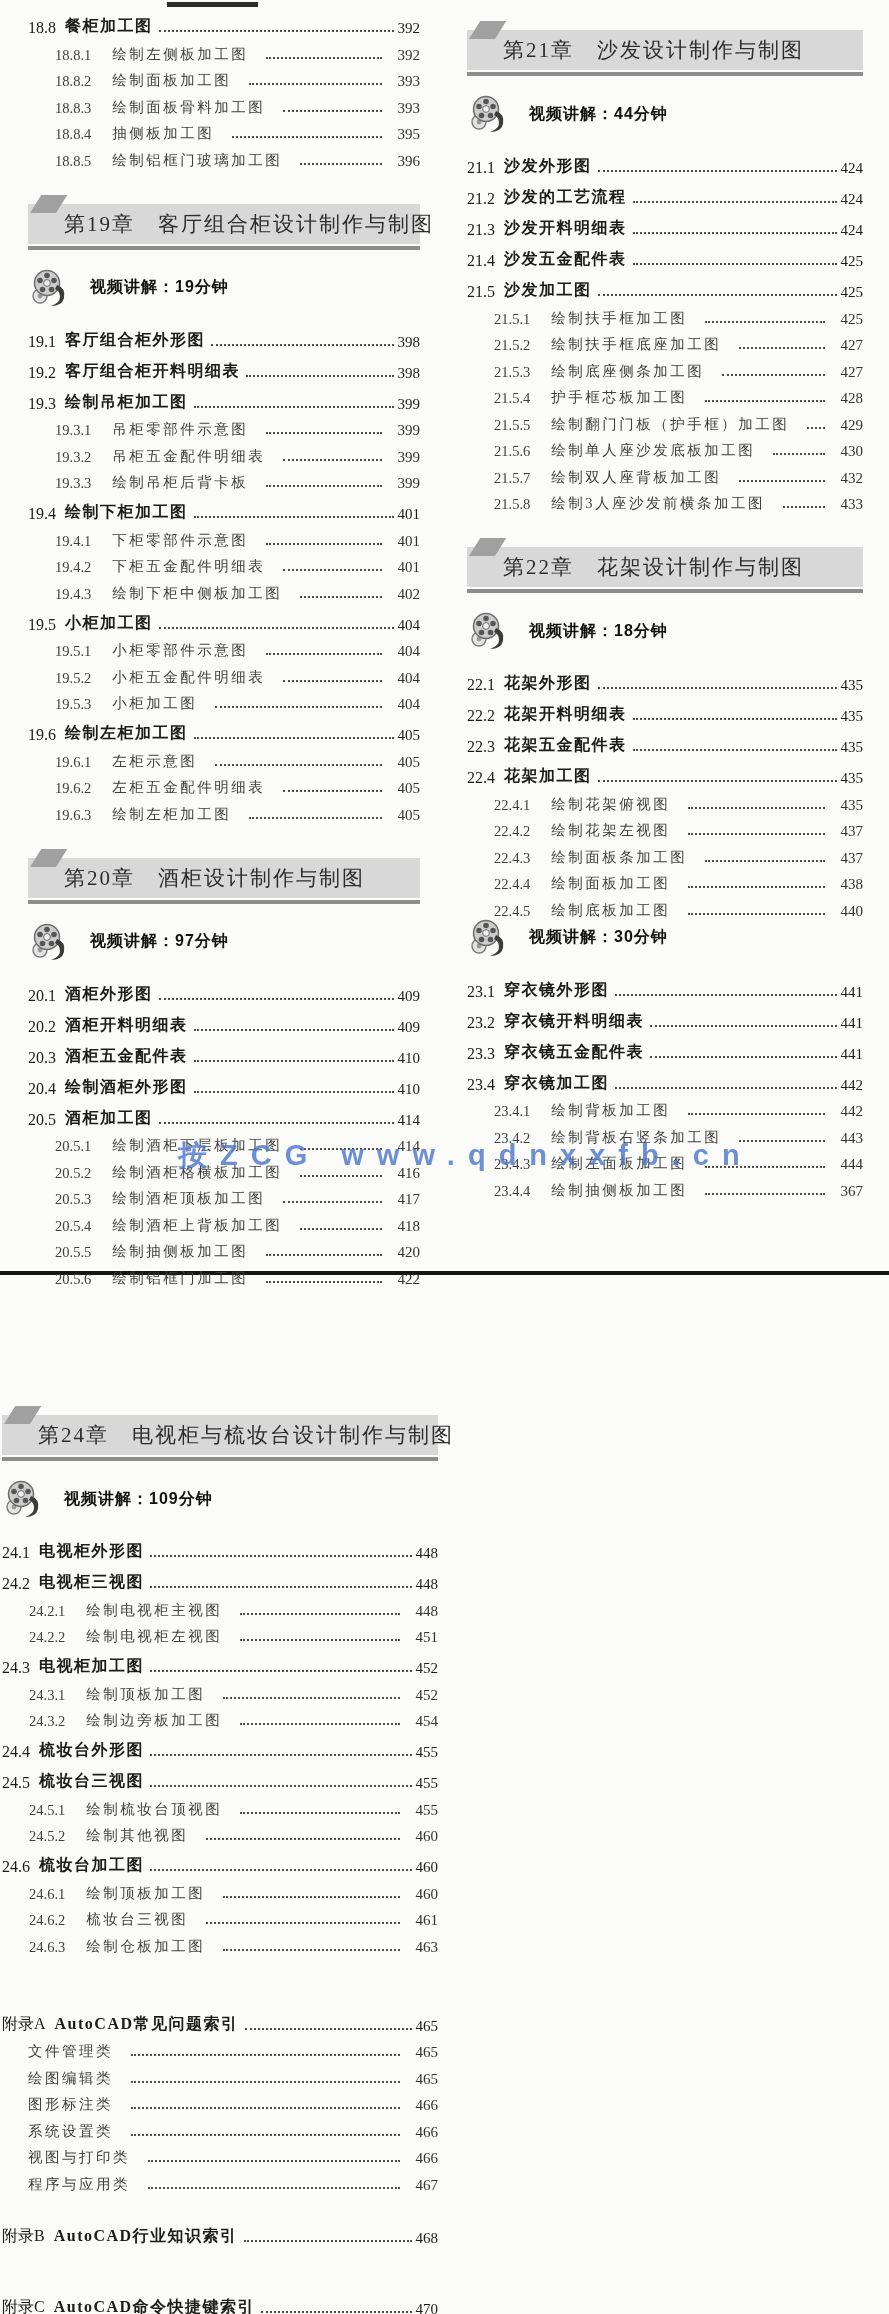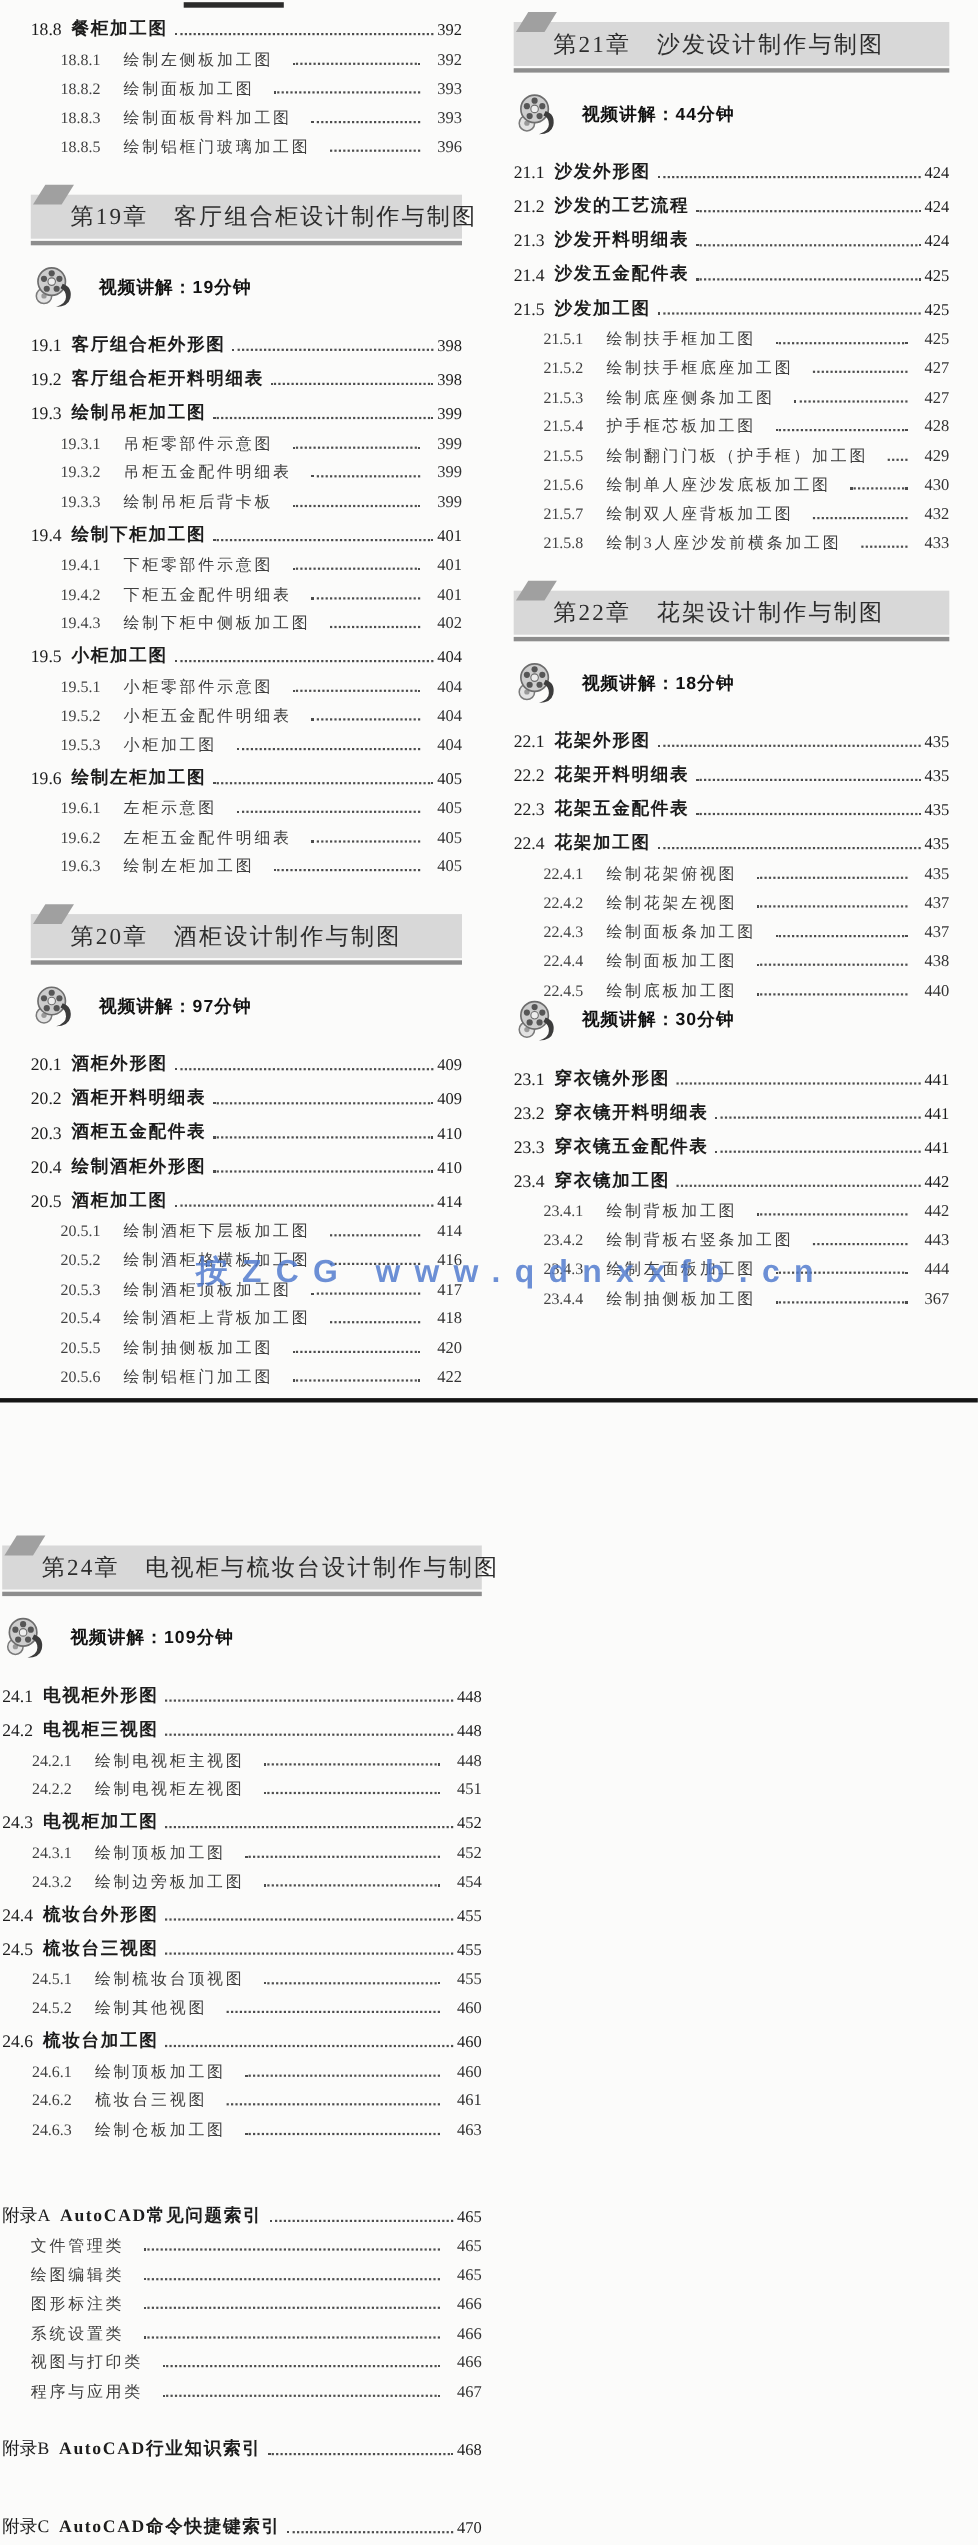--- a/index.html
+++ b/index.html
@@ -14,21 +14,21 @@
   #col1{left:467px;top:10px;width:396px;}
   #col2{left:2px;top:1395px;width:436px;}
 
   
   .chapter-box{
     position:relative;margin:34px 0 26px 0;background:#d8d8d8;
     height:40px;display:flex;align-items:center;box-sizing:border-box;
     padding-left:36px;font-size:21px;color:#2d2d2d;letter-spacing:2px;
     white-space:nowrap;
   }
-  .column > .chapter-box:first-child{margin-top:10px;}
+  .column > .chapter-box:first-child{margin-top:20px;}
   .chapter-box::after{
     content:'';position:absolute;left:0;right:0;bottom:-6px;height:4px;background:#8d8d8d;
   }
   .chapter-box::before{
     content:'';position:absolute;left:2px;top:-9px;width:26px;height:18px;
     background:#a0a0a0;transform:skewX(-32deg);transform-origin:bottom left;
   }
 
   
   .video-row{
@@ -93,20 +93,26 @@
       <span class="num">18.8.2</span>
       <span class="title">绘制面板加工图</span>
       <span class="leader"></span>
       <span class="page-num">393</span>
     </div>
     <div class="entry e2">
       <span class="num">18.8.3</span>
       <span class="title">绘制面板骨料加工图</span>
       <span class="leader"></span>
       <span class="page-num">393</span>
+    </div>
+    <div class="entry e2">
+      <span class="num">18.8.4</span>
+      <span class="title">抽侧板加工图</span>
+      <span class="leader"></span>
+      <span class="page-num">395</span>
     </div>
     <div class="entry e2">
       <span class="num">18.8.5</span>
       <span class="title">绘制铝框门玻璃加工图</span>
       <span class="leader"></span>
       <span class="page-num">396</span>
     </div>
     <div class="chapter-box">
       <span class="chapter-label">第19章　客厅组合柜设计制作与制图</span>
     </div>

